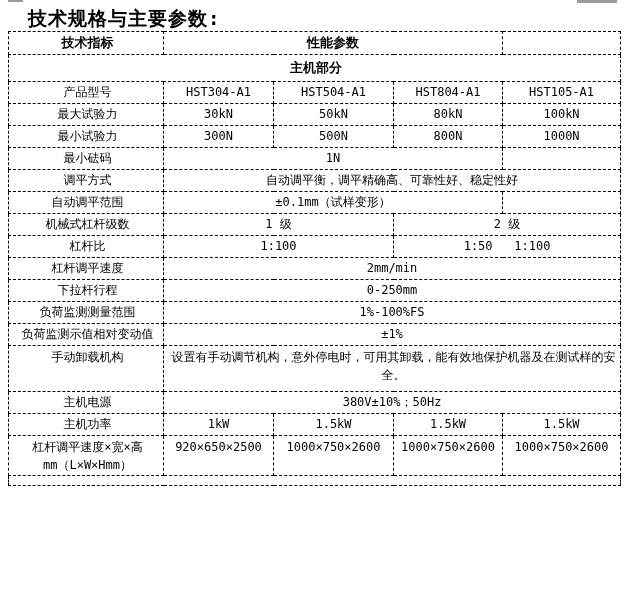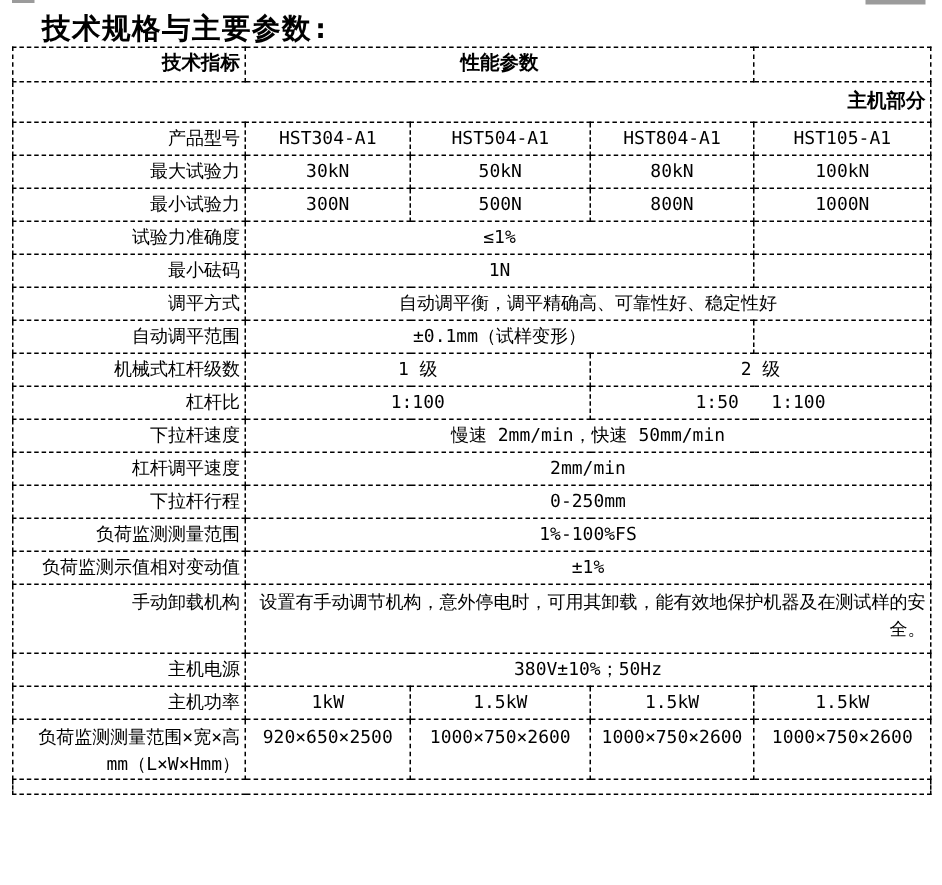--- a/index.html
+++ b/index.html
@@ -42,21 +42,21 @@
     border: 1px dashed #000000;
     font-size: 12px;
     line-height: 1.5;
     text-align: center;
     vertical-align: middle;
     padding: 1px 3px;
     white-space: pre-wrap;
     overflow: hidden;
     word-break: break-all;
   }
-  table.spec td.left { text-align: right; padding-left: 6px; }
+  table.spec td.left { text-align: center; padding-left: 6px; }
   table.spec td.b    { font-weight: bold; font-size: 13px; }
   table.spec td.top  { vertical-align: top; padding-top: 2px; }
 </style>
 </head>
 <body>
 
 <div class="corner-bar left"></div>
 <div class="corner-bar right"></div>
 
 <div class="page-title">技术规格与主要参数:</div>
@@ -92,25 +92,20 @@
         <td class="">80kN</td>
         <td class="">100kN</td>
       </tr>
       <tr style="height: 22px;">
         <td class="left">最小试验力</td>
         <td class="">300N</td>
         <td class="">500N</td>
         <td class="">800N</td>
         <td class="">1000N</td>
       </tr>
-      <tr style="height: 22px;">
-        <td class="left">试验力准确度</td>
-        <td colspan="3" class="">≤1%</td>
-        <td class=""></td>
-      </tr>
       <tr style="height: 22px; padding-left: 36px;">
         <td class="left">最小砝码</td>
         <td colspan="3" class="">1N</td>
         <td class=""></td>
       </tr>
       <tr style="height: 22px;">
         <td class="left">调平方式</td>
         <td colspan="4" class="">自动调平衡，调平精确高、可靠性好、稳定性好</td>
       </tr>
       <tr style="height: 22px;">
@@ -120,24 +115,20 @@
       </tr>
       <tr style="height: 22px;">
         <td class="left">机械式杠杆级数</td>
         <td colspan="2" class="">1 级</td>
         <td colspan="2" class="">2 级</td>
       </tr>
       <tr style="height: 22px;">
         <td class="left">杠杆比</td>
         <td colspan="2" class="">1:100</td>
         <td colspan="2" class="">1:50   1:100</td>
-      </tr>
-      <tr style="height: 22px;">
-        <td class="left">下拉杆速度</td>
-        <td colspan="4" class="">慢速 2mm/min，快速 50mm/min</td>
       </tr>
       <tr style="height: 22px;">
         <td class="left">杠杆调平速度</td>
         <td colspan="4" class="">2mm/min</td>
       </tr>
       <tr style="height: 22px;">
         <td class="left">下拉杆行程</td>
         <td colspan="4" class="">0-250mm</td>
       </tr>
       <tr style="height: 22px;">
@@ -157,21 +148,21 @@
         <td colspan="4" class="">380V±10%；50Hz</td>
       </tr>
       <tr style="height: 22px;">
         <td class="left">主机功率</td>
         <td class="">1kW</td>
         <td class="">1.5kW</td>
         <td class="">1.5kW</td>
         <td class="">1.5kW</td>
       </tr>
       <tr style="height: 36px;">
-        <td class="left top">负荷监测测量范围×宽×高
+        <td class="left top">杠杆调平速度×宽×高
 mm（L×W×Hmm）</td>
         <td class="top">920×650×2500</td>
         <td class="top">1000×750×2600</td>
         <td class="top">1000×750×2600</td>
         <td class="top">1000×750×2600</td>
       </tr>
       <tr style="height: 10px;">
         <td colspan="5" class=""></td>
       </tr>
     </tbody>

